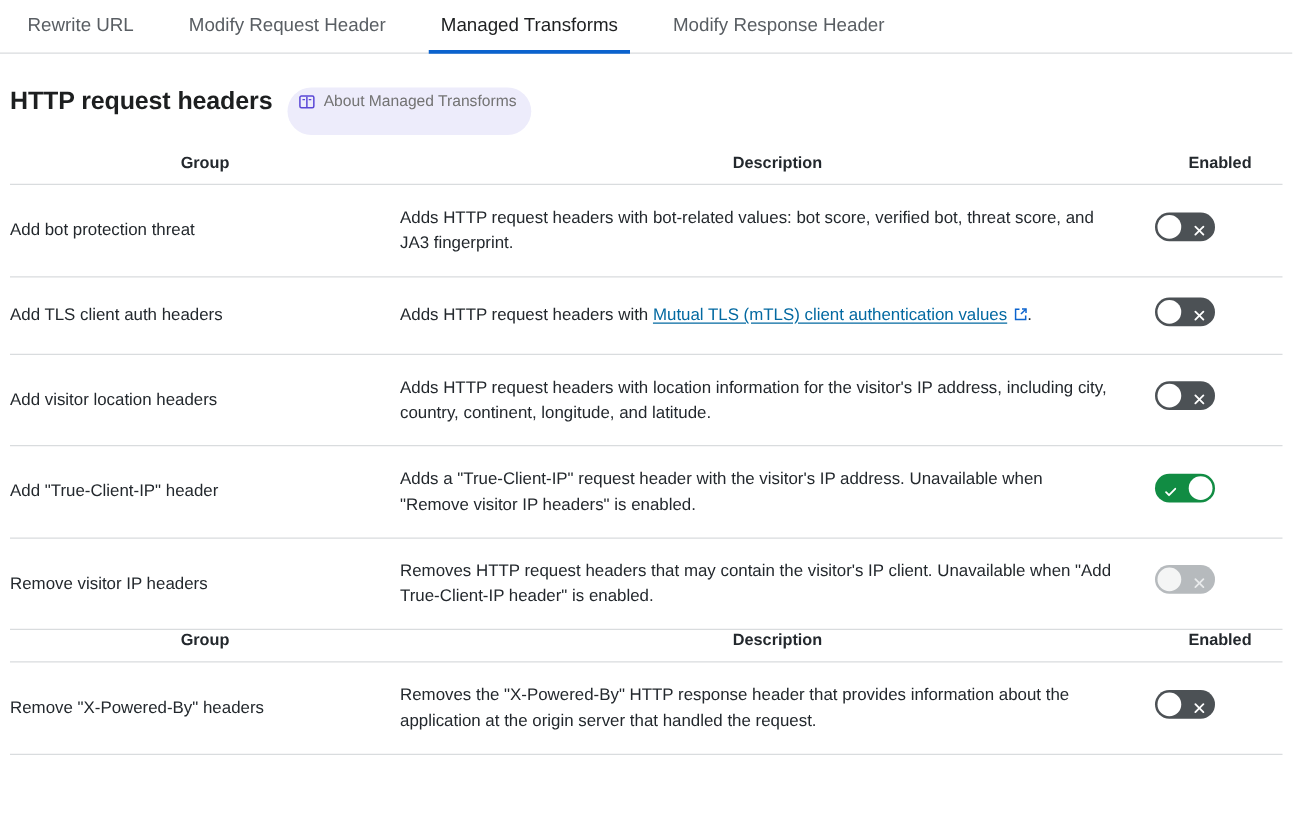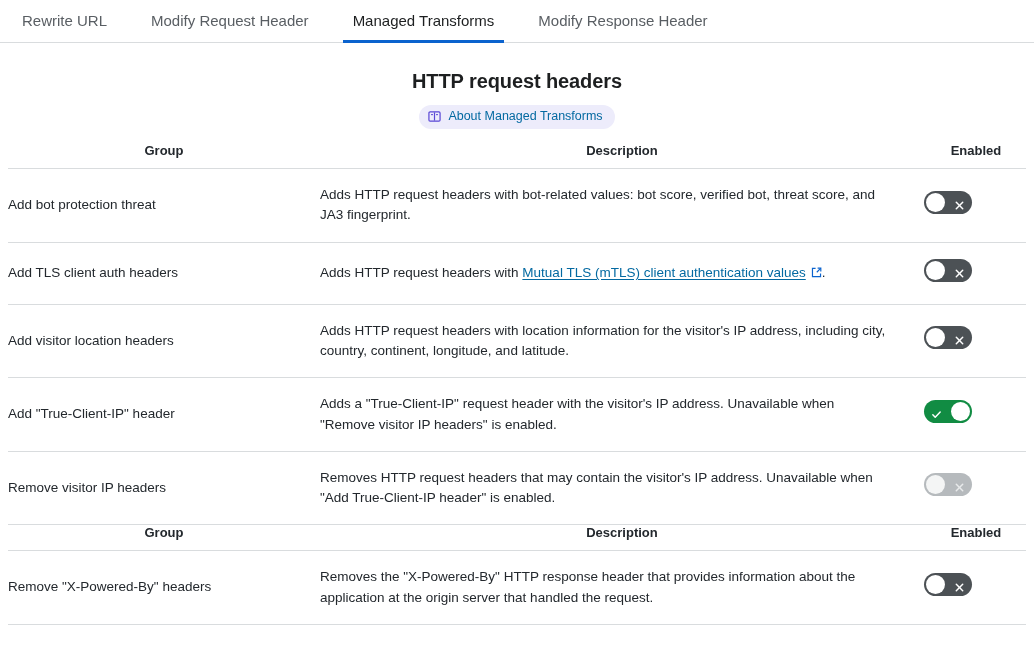--- a/index.html
+++ b/index.html
@@ -43,40 +43,39 @@
     left: 12px; right: 12px;
     bottom: -1px;
     height: 3px;
     background: #0b63ce;
   }
 
   
   .section { padding: 0 8px; }
   .section-head {
     display: flex;
-    align-items: center;
+    align-items: flex-start;
     gap: 12px;
     margin: 27px 0 14px 0;
-    flex-direction: column;
   }
   .section-title {
     font-size: 20px;
     font-weight: bold;
     color: #1d1f20;
     letter-spacing: -0.1px;
   }
   .about-badge {
     display: inline-flex;
     align-items: center;
     gap: 7px;
     background: #edecfb;
     border-radius: 20px;
-    padding: 4px 12px 6px 9px;
+    padding: 4px 12px 20px 9px;
     font-size: 12.5px;
-    color: #0369a1;
+    color: #737373;
     cursor: pointer;
     white-space: nowrap;
   }
   .about-badge .bk { display: block; width: 13px; height: 13px; }
 
   
   table.mt {
     width: 100%;
     border-collapse: collapse;
     table-layout: fixed;
@@ -262,21 +261,21 @@
                 <path d="M2 6.3L4.6 8.9L10 3.3" fill="none" stroke="#ffffff" stroke-width="1.6" stroke-linecap="round" stroke-linejoin="round"></path>
               </svg>
             </span>
           </span>
         </td>
       </tr>
 
       <tr>
         <td>Remove visitor IP headers</td>
         <td class="desc">
-          <span>Removes HTTP request headers that may contain the visitor's IP address. Unavailable when "Add True-Client-IP header" is enabled.</span>
+          <span>Removes HTTP request headers that may contain the visitor's IP client. Unavailable when "Add True-Client-IP header" is enabled.</span>
         </td>
         <td class="en">
           <span class="tg disabled">
             <span class="knob"></span>
             <span class="mark">
               <svg viewBox="0 0 12 12" width="11" height="11" aria-hidden="true">
                 <line x1="2.5" y1="2.5" x2="9.5" y2="9.5" stroke="#e8eaeb" stroke-width="1.6" stroke-linecap="round"></line>
                 <line x1="9.5" y1="2.5" x2="2.5" y2="9.5" stroke="#e8eaeb" stroke-width="1.6" stroke-linecap="round"></line>
               </svg>
             </span>

